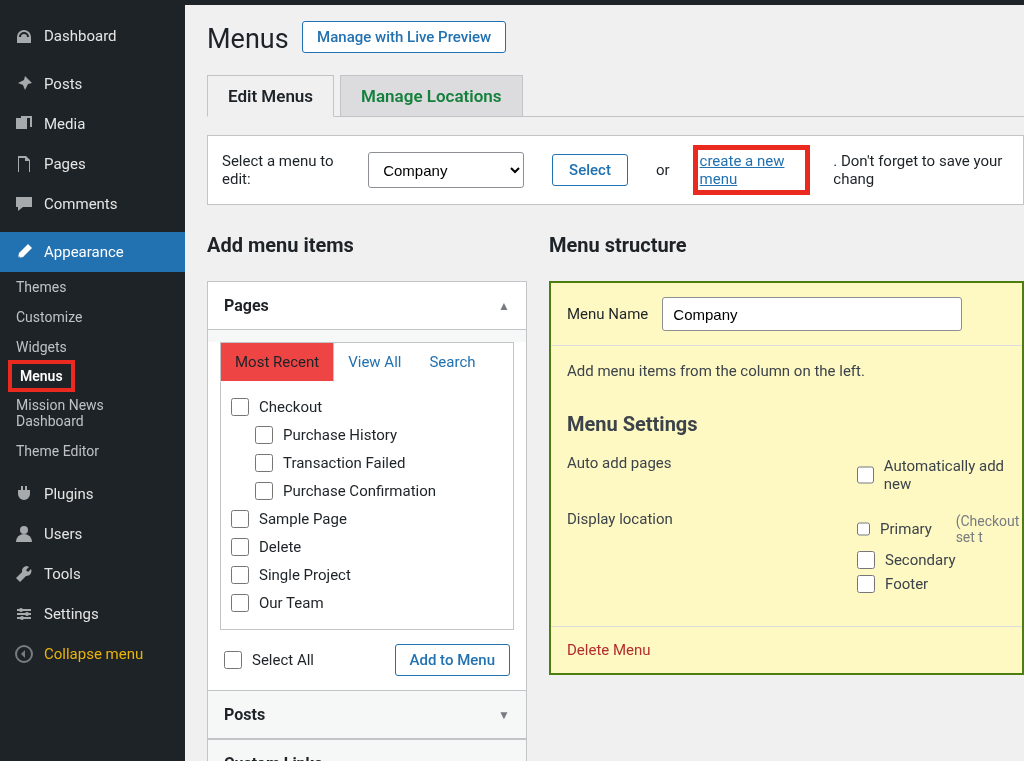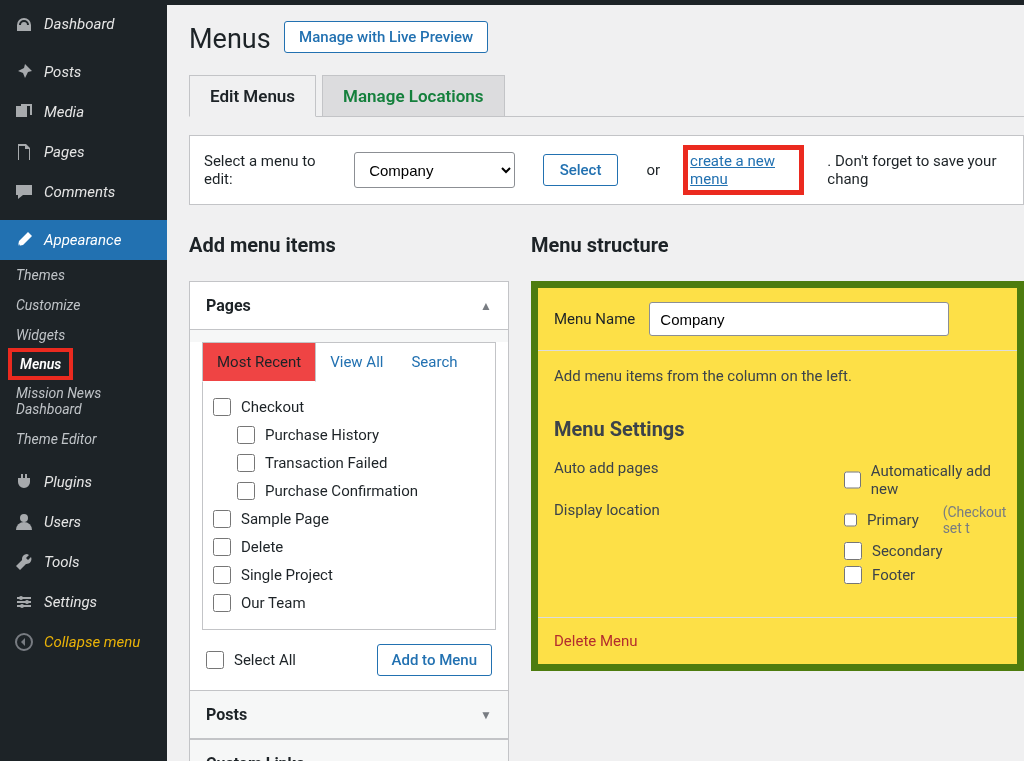--- a/index.html
+++ b/index.html
@@ -8,26 +8,25 @@
     background: #f0f0f1;
     display: flex;
     width: 1024px;
     height: 761px;
     overflow: hidden;
     color: #1d2327;
     font-size: 14px;
   }
   
   .sidebar {
-    width: 167px;
+    width: 185px;
     background: #1d2327;
     color: #f0f0f1;
     flex-shrink: 0;
-    padding-top: 4px;
-    font-style: italic;
+    padding-top: 16px;
   }
   .side-item {
     display: flex;
     align-items: center;
     gap: 10px;
     padding: 10px 14px;
     color: #e5e5e5;
     font-size: 15px;
     cursor: pointer;
   }
@@ -92,30 +91,30 @@
   .subtabs { display:flex; border:1px solid #c3c4c7; border-bottom:none; margin-top:12px;}
   .subtab { padding:10px 14px; font-size:15px; color:#2271b1; cursor:pointer; }
   .subtab.active { color:#1d2327; border:1px solid #c3c4c7; border-bottom-color:#fff; margin:-1px 0 -1px -1px; background:#ef4444; }
   .page-list { border:1px solid #c3c4c7; border-top:none; padding:12px 10px 12px 10px; }
   .chk-row { display:flex; align-items:center; gap:10px; padding:5px 0; font-size:15px; }
   .chk-row.indent { padding-left:24px; }
   input[type=checkbox] { width:18px; height:18px; border:1px solid #8c8f94; border-radius:3px; cursor:pointer;}
   .acc-footer { display:flex; justify-content:space-between; align-items:center; padding:14px 4px 0 4px; }
   .acc-divider { border-top:1px solid #c3c4c7; }
   
-  .menu-box { border:7px solid #4d7c0f; background:#fde047; }
+  .menu-box { border:2px solid #4d7c0f; background:#fef9c3; }
   .menu-box-row { padding:14px 16px; display:flex; align-items:center; gap:14px; border-bottom:1px solid #dcdcde; }
   .menu-box-row label { font-size:15px; }
   .menu-box-row input[type=text] {
     flex:1; max-width:300px; height:34px; border:1px solid #8c8f94; border-radius:3px;
     padding:0 10px; font-size:15px;
   }
   .menu-box-body { padding:16px 16px 30px 16px; font-size:15px; color:#3c434a; }
   h3.settings-title { font-size:20px; font-weight:700; margin:32px 0 18px 0; }
-  .settings-grid { display:grid; grid-template-columns: 290px 1fr; font-size:15px; color:#3c434a;}
+  .settings-grid { display:grid; grid-template-columns: 290px 1fr; row-gap:14px; font-size:15px; color:#3c434a;}
   .opt-col .chk-row { padding:3px 0; }
   .opt-col .sub { color:#787c82; font-size:14px; }
   .menu-box-footer { border-top:1px solid #dcdcde; padding:14px 16px; }
   a.delete { color:#b32d2e; font-size:15px; cursor:pointer; }
 </style>
 </head>
 <body>
 
 <div class="sidebar">
   <div class="side-item">

